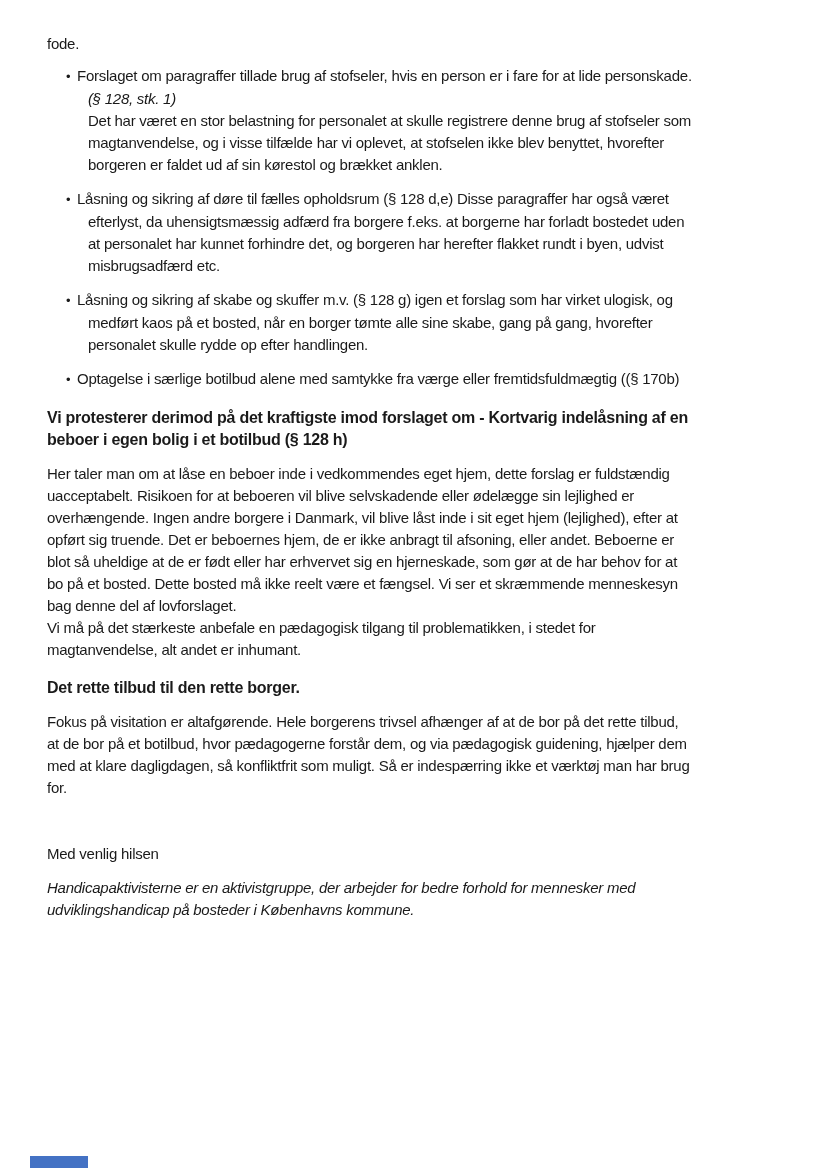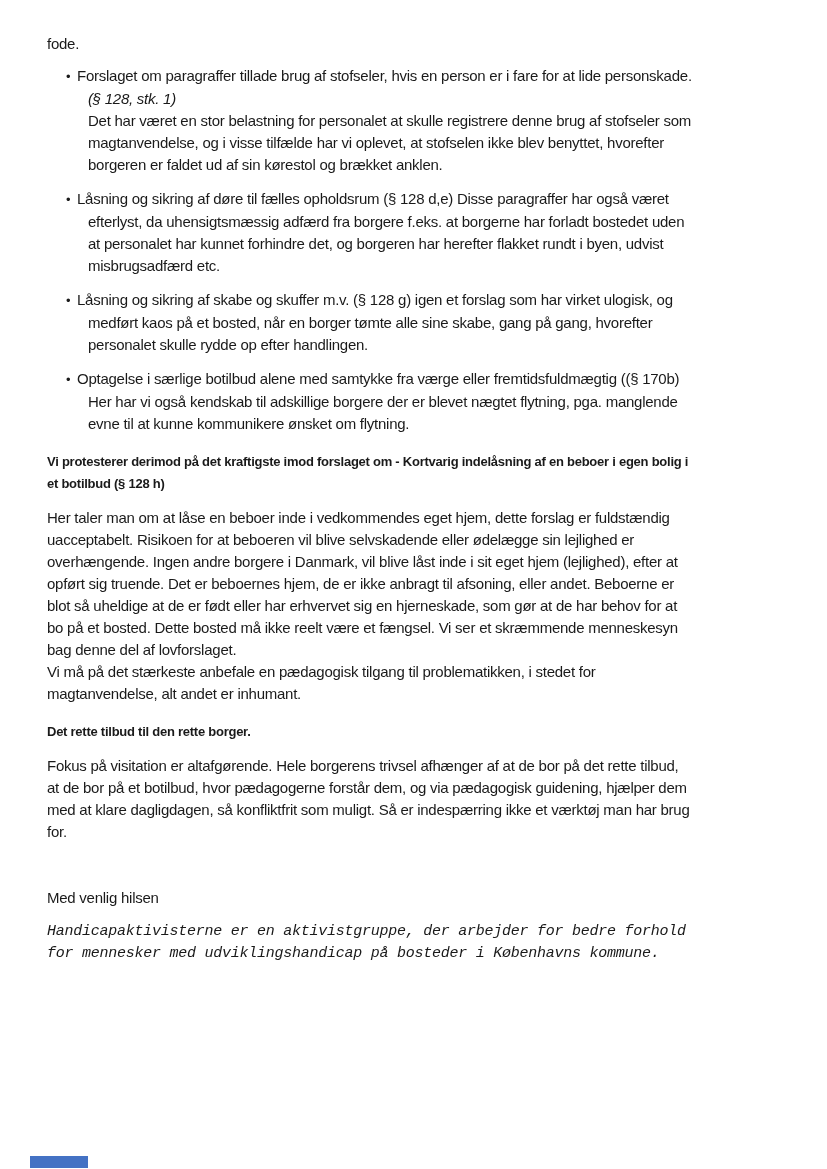--- a/index.html
+++ b/index.html
@@ -28,31 +28,31 @@
   }
   .bullet .marker {
     display: inline-block;
     width: 11px;
     text-indent: 0;
     font-size: 13px;
   }
   .italic { font-style: italic; }
   .bold { font-weight: bold; }
   h2 {
-    font-size: 13px;
+    font-size: 16px;
     line-height: 22px;
     font-weight: bold;
     margin: 16px 0 12px 0;
     letter-spacing: -0.25px;
   }
   p { margin: 0 0 12px 0; max-width: 742px; }
   .protest-para { margin-bottom: 14px; }
   .salutation { margin-top: 44px; }
   .signature { margin-bottom: 14px; }
-  .about { font-style: italic; font-family: Liberation Mono, monospace; }
+  .about { font-style: italic; }
   .footer-mark {
     position: absolute;
     left: 30px;
     top: 1156px;
     width: 58px;
     height: 12px;
   }
 </style>
 </head>
 <body>
@@ -72,21 +72,20 @@
     <div class="bullet">
       <span class="marker">•</span><span>Låsning og sikring af døre til fælles opholdsrum (§ 128 d,e) Disse paragraffer har også været efterlyst, da uhensigtsmæssig adfærd fra borgere f.eks. at borgerne har forladt bostedet uden at personalet har kunnet forhindre det, og borgeren har herefter flakket rundt i byen, udvist misbrugsadfærd etc.</span>
     </div>
 
     <div class="bullet">
       <span class="marker">•</span><span>Låsning og sikring af skabe og skuffer m.v. (§ 128 g) igen et forslag som har virket ulogisk, og medført kaos på et bosted, når en borger tømte alle sine skabe, gang på gang, hvorefter personalet skulle rydde op efter handlingen.</span>
     </div>
 
     <div class="bullet">
       <span class="marker">•</span><span>Optagelse i særlige botilbud alene med samtykke fra værge eller fremtidsfuldmægtig ((§ 170b)</span><br>
-      <span>Her har vi også kendskab til adskillige borgere der er blevet nægtet flytning, pga. manglende evne til at kunne kommunikere ønsket om flytning.</span>
     </div>
 
   </div>
 
   <h2>Vi protesterer derimod på det kraftigste imod forslaget om - Kortvarig indelåsning af en beboer i egen bolig i et botilbud (§ 128 h)</h2>
 
   <p class="protest-para">
     <span>Her taler man om at låse en beboer inde i vedkommendes eget hjem, dette forslag er fuldstændig uacceptabelt. Risikoen for at beboeren vil blive selvskadende eller ødelægge sin lejlighed er overhængende. Ingen andre borgere i Danmark, vil blive låst inde i sit eget hjem (lejlighed), efter at opført sig truende. Det er beboernes hjem, de er ikke anbragt til afsoning, eller andet. Beboerne er blot så uheldige at de er født eller har erhvervet sig en hjerneskade, som gør at de har behov for at bo på et bosted. Dette bosted må ikke reelt være et fængsel. Vi ser et skræmmende menneskesyn bag denne del af lovforslaget.</span><br>
     <span>Vi må på det stærkeste anbefale en pædagogisk tilgang til problematikken, i stedet for magtanvendelse, alt andet er inhumant.</span>
   </p>

